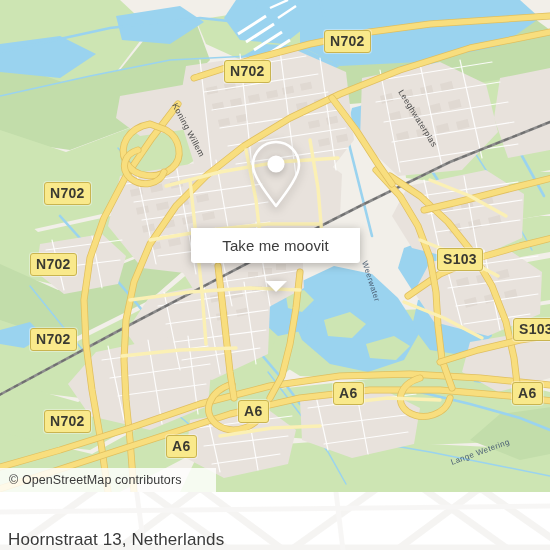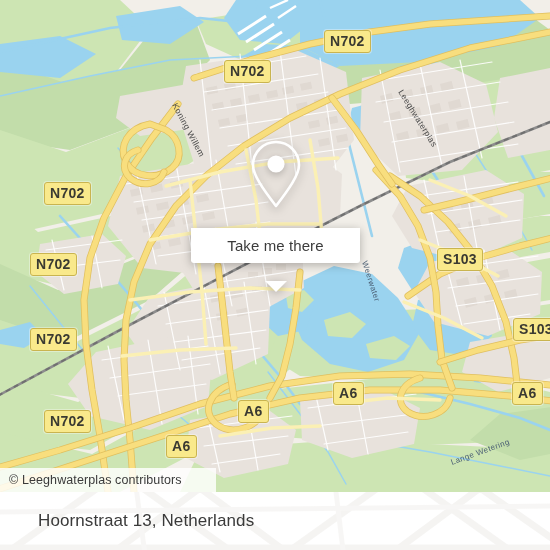--- a/index.html
+++ b/index.html
@@ -37,22 +37,22 @@
   
   #attrib{position:absolute;left:0;top:468px;height:24px;width:216px;
           background:rgba(255,255,255,.82);display:flex;align-items:center;}
   #attrib span{font-size:12.5px;color:#3a3a3a;padding-left:9px;letter-spacing:.1px;}
 
   
   #footer{position:absolute;left:0;top:492px;width:550px;height:58px;
           background:#fff;overflow:hidden;}
   #footer-wm{position:absolute;left:0;top:-40px;width:550px;height:140px;opacity:.5;}
   #footer-row{position:relative;width:100%;height:100%;display:flex;
-              align-items:center;justify-content:space-between;
-              padding:0 14px 0 38px;box-sizing:border-box;}
+              align-items:flex-end;justify-content:space-between;
+              padding:0 14px 0 8px;box-sizing:border-box;}
   #addr{font-size:17px;color:#3a3a3a;letter-spacing:.1px;}
   #brand{display:flex;align-items:center;gap:2px;}
   #brand-word{font-size:31px;color:#25282b;letter-spacing:-.6px;
               font-weight:normal;line-height:1;}
 </style>
 </head>
 <body>
 
 <div id="app">
 
@@ -441,27 +441,27 @@
   <div id="callout">
     <div id="callout-green">
       <span>
         <svg width="58" height="74" viewBox="0 0 58 74" xmlns="http://www.w3.org/2000/svg">
           <path d="M29 5 C16.3 5 6 15.3 6 28 C6 38 16 52 29 69 C42 52 52 38 52 28 C52 15.3 41.7 5 29 5 Z" fill="none" stroke="#ffffff" stroke-width="2.6" stroke-linejoin="round"></path>
           <circle cx="29" cy="27" r="8.6" fill="#ffffff"></circle>
         </svg>
       </span>
     </div>
     <div id="callout-white">
-      <span id="callout-label">Take me there</span>
+      <span id="callout-label">Take me moovit</span>
     </div>
     <div id="callout-tail"></div>
   </div>
 
   <div id="attrib">
-    <span>© Leeghwaterplas contributors</span>
+    <span>© OpenStreetMap contributors</span>
   </div>
 
   <div id="footer">
     <svg id="footer-wm" viewBox="0 0 550 140" xmlns="http://www.w3.org/2000/svg">
       <g stroke="#eceae7" stroke-width="7" fill="none">
         <path d="M-20,120 L120,20 L260,120 L400,20 L540,120"></path>
         <path d="M60,140 L200,36 L340,140 L480,36 L600,120"></path>
         <path d="M0,10 L550,10"></path>
         <path d="M0,96 L550,96"></path>
       </g>

